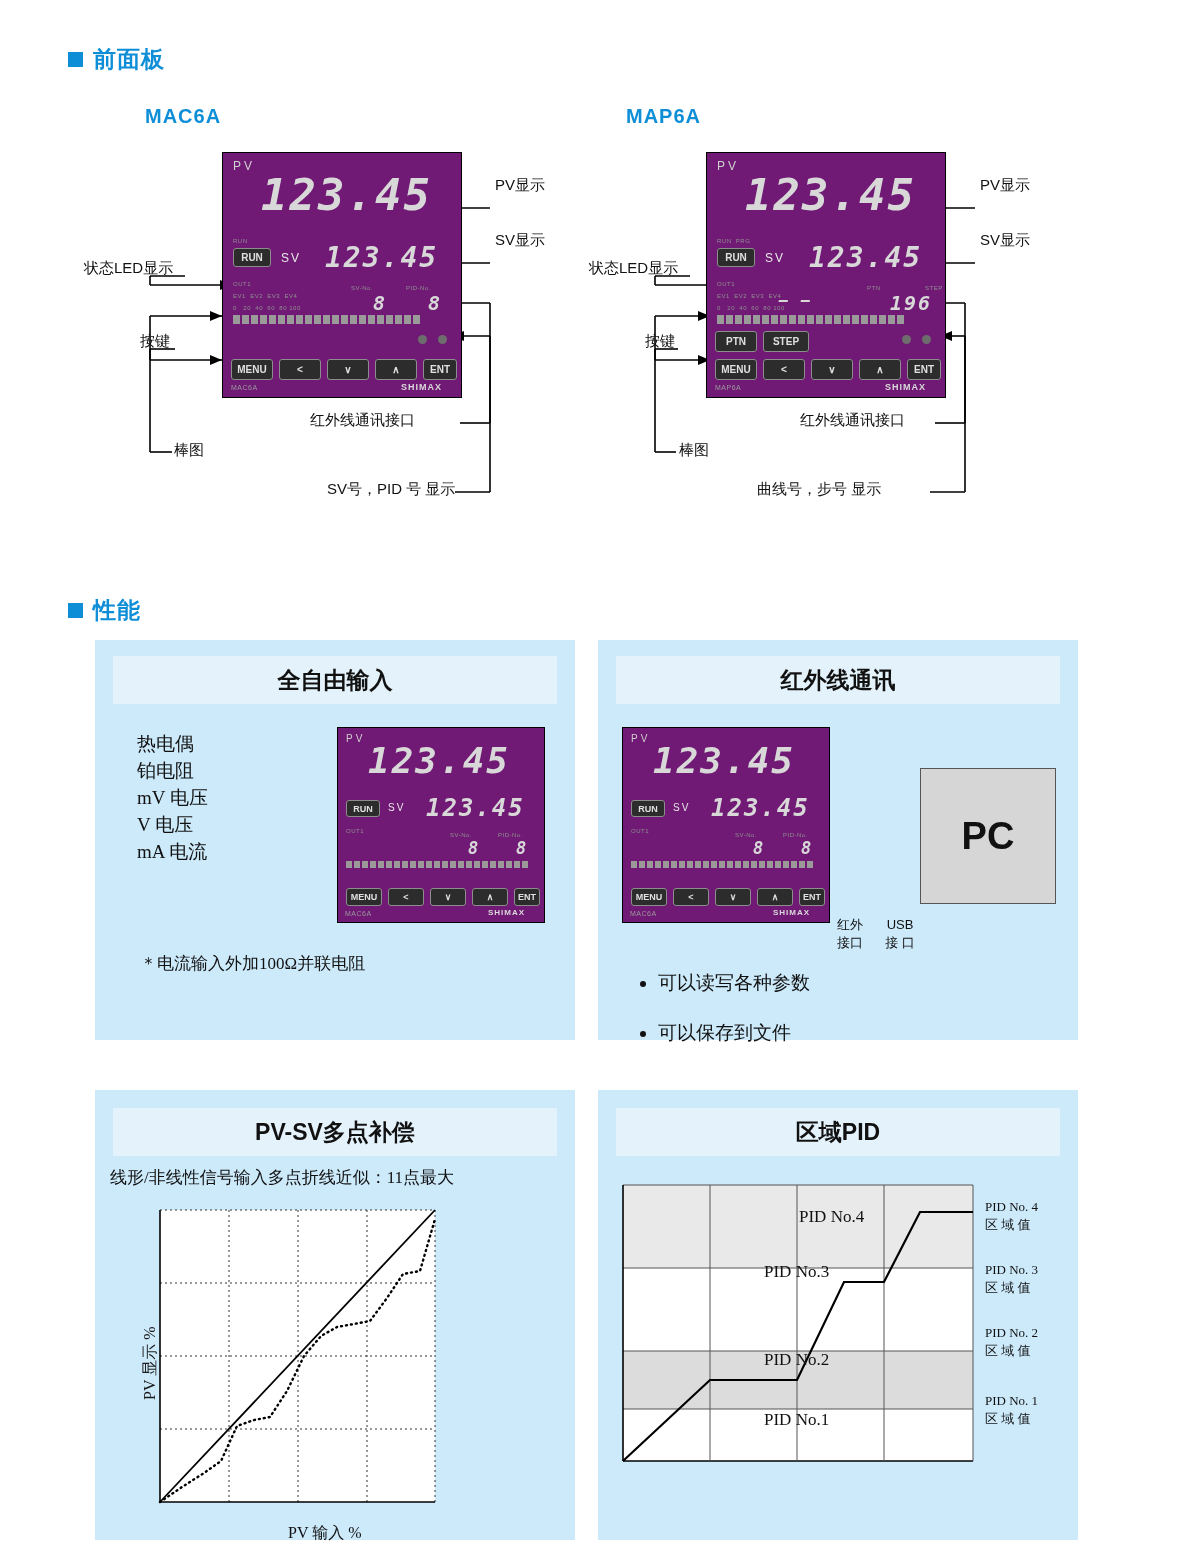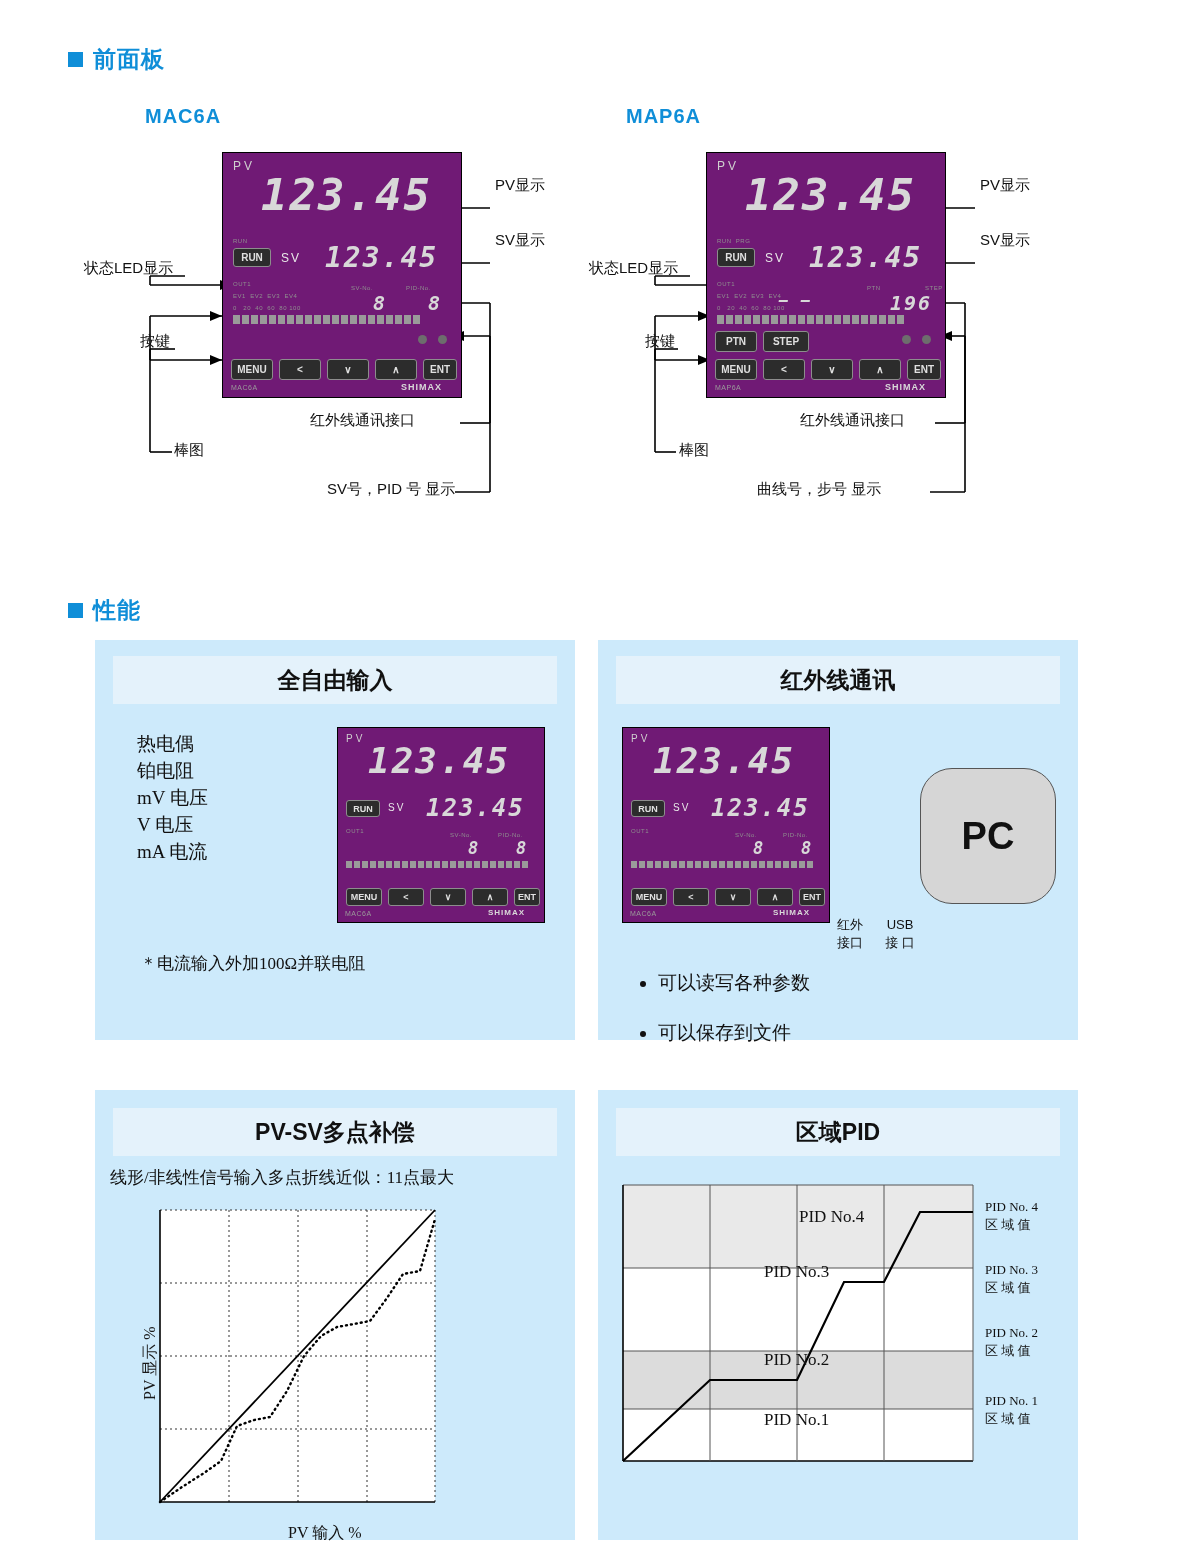--- a/index.html
+++ b/index.html
@@ -459,21 +459,21 @@
   </div>
   <div class="key" style="left:8px;   top:160px; width:36px; height:18px; font-size:9px;">MENU</div>
   <div class="key" style="left:50px;  top:160px; width:36px; height:18px; font-size:9px;">&lt;</div>
   <div class="key" style="left:92px;  top:160px; width:36px; height:18px; font-size:9px;">∨</div>
   <div class="key" style="left:134px; top:160px; width:36px; height:18px; font-size:9px;">∧</div>
   <div class="key" style="left:176px; top:160px; width:26px; height:18px; font-size:9px;">ENT</div>
   <div class="model" style="left:7px; top:182px;">MAC6A</div>
   <div class="brand" style="left:150px; top:180px; font-size:8px;">SHIMAX</div>
 </div>
 
-<div class="pcbox" style="left:920px; top:768px; width:136px; height:136px;border-radius:32px;">PC</div>
+<div class="pcbox" style="left:920px; top:768px; width:136px; height:136px;">PC</div>
 
 <div class="smalltxt" style="left:828px; top:916px; width:44px;">红外<br>接口</div>
 <div class="smalltxt" style="left:878px; top:916px; width:44px;">USB<br>接 口</div>
 
 <div class="bullets" style="left:620px; top:950px;">
   <ul>
     <li>可以读写各种参数</li>
     <li>可以保存到文件</li>
   </ul>
 </div>

